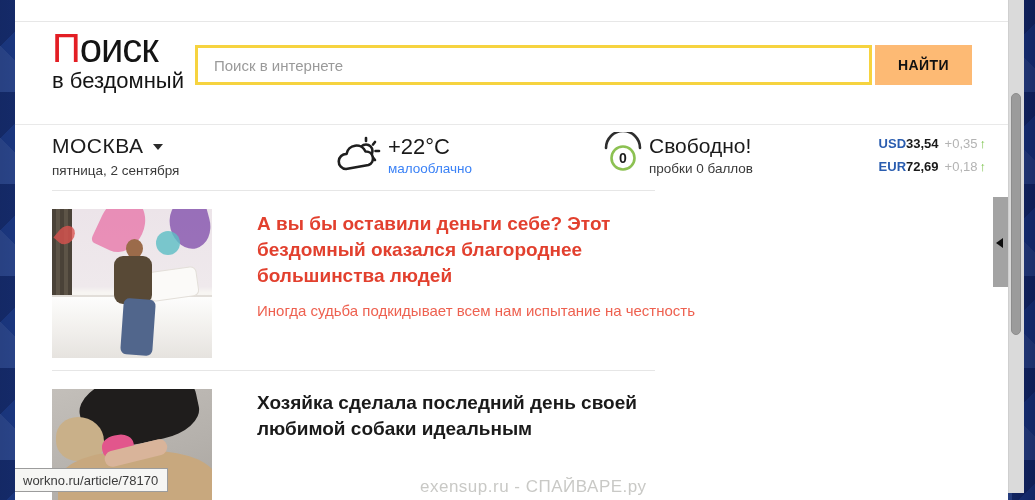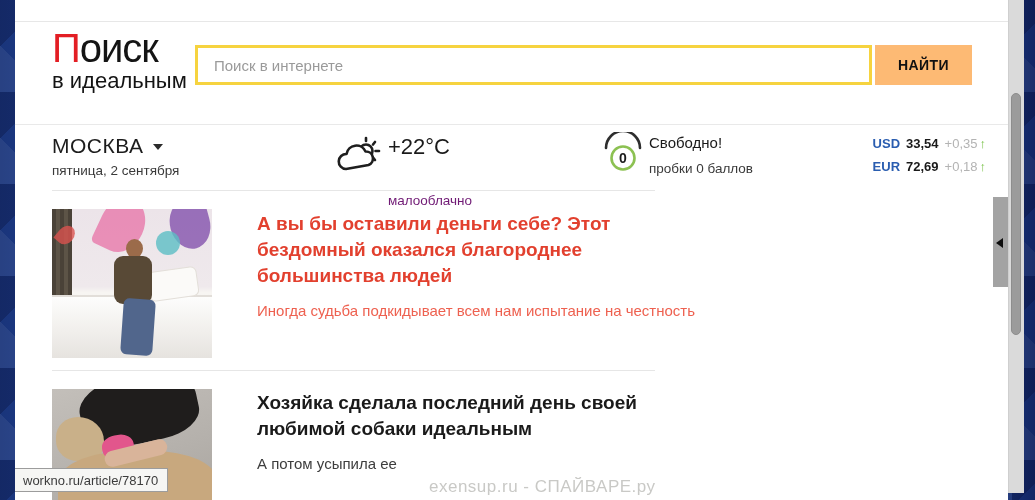--- a/index.html
+++ b/index.html
@@ -44,30 +44,30 @@
   
   .city-block { position:absolute; left:37px; top:116px; cursor:pointer; }
   .city-name { font-size:21px; color:#1c1c1c; letter-spacing:.5px; }
   .caret-down { display:inline-block; width:0; height:0; margin-left:9px; vertical-align:3px;
     border-left:5px solid transparent; border-right:5px solid transparent; border-top:6px solid #2b2b2b; }
   .city-date { font-size:13.5px; color:#3a3a3a; margin-top:5px; }
 
   .weather-block { position:absolute; left:320px; top:112px; }
   .weather-icon { position:absolute; left:0; top:6px; }
   .weather-temp { position:absolute; left:53px; top:4px; font-size:22px; color:#1a1a1a; white-space:nowrap; }
-  .weather-desc { position:absolute; left:53px; top:31px; font-size:13.5px; color:#701a75; white-space:nowrap;margin-top:32px; }
+  .weather-desc { position:absolute; left:53px; top:31px; font-size:13.5px; color:#3b82f6; white-space:nowrap; }
 
   .traffic-block { position:absolute; left:587px; top:112px; }
   .traffic-icon { position:absolute; left:0; top:2px; }
-  .traffic-status { position:absolute; left:47px; top:4px; font-size:15px; color:#1a1a1a; white-space:nowrap; }
+  .traffic-status { position:absolute; left:47px; top:4px; font-size:21px; color:#1a1a1a; white-space:nowrap; }
   .traffic-detail { position:absolute; left:47px; top:31px; font-size:13.5px; color:#3a3a3a; white-space:nowrap; }
 
   .currency-block { position:absolute; top:118px; right:22px; text-align:right; }
   .cur-row { font-size:13px; margin-bottom:8px; white-space:nowrap; cursor:pointer; }
-  .cur-code { color:#2a5db0; font-weight:bold; margin-right:6px; }
+  .cur-code { color:#2a5db0; font-weight:bold; margin-right:0; }
   .cur-rate { color:#1a1a1a; font-weight:bold; }
   .cur-change { color:#b3b3b3; margin-left:6px; }
   .cur-arrow { color:#76c045; margin-left:2px; font-weight:normal; }
 
   
   .divider { position:absolute; left:37px; width:603px; height:1px; background:#e6e6e6; }
   .divider-1 { top:172px; }
   .divider-2 { top:352px; }
 
   .thumb { position:absolute; left:37px; width:160px; overflow:hidden; cursor:pointer; }
@@ -104,32 +104,32 @@
   
   .scroll-track { position:absolute; left:993px; top:0; width:16px; height:493px; background:#dadada; border-left:1px solid #cfcfcf; }
   .scroll-thumb { position:absolute; left:996px; top:93px; width:10px; height:242px; background:#9b9b9b; border:1px solid #8d8d8d; border-radius:6px; cursor:pointer; }
   .side-tab { position:absolute; left:978px; top:197px; width:15px; height:90px; background:#a3a3a3; cursor:pointer; }
   .tab-arrow { position:absolute; left:3px; top:41px; width:0; height:0;
     border-top:5px solid transparent; border-bottom:5px solid transparent; border-right:7px solid #0d0d0d; }
 
   
   .status-tooltip { position:absolute; left:15px; top:468px; height:24px; background:#f6f6f4;
     border:1px solid #9c9c9c; border-left:none; padding:4px 9px 0 8px; font-size:13px; color:#3c3c3c; white-space:nowrap; }
-  .watermark { position:absolute; left:429px; top:477px; font-size:17px; color:#c9c9c6; letter-spacing:.5px; white-space:nowrap; }
+  .watermark { position:absolute; left:420px; top:477px; font-size:17px; color:#c9c9c6; letter-spacing:.5px; white-space:nowrap; }
 </style>
 </head>
 <body>
 
 <div class="window">
   <div class="content">
     <div class="top-hairline"></div>
 
     <div class="logo">
       <div class="logo-line1"><span class="logo-first">П</span><span>оиск</span></div>
-      <div class="logo-line2">в идеальным</div>
+      <div class="logo-line2">в бездомный</div>
     </div>
 
     <input class="search-input" type="text" placeholder="Поиск в интернете" style="">
     <button class="search-button">НАЙТИ</button>
 
     <div class="header-divider"></div>
 
     <div class="city-block">
       <div><span class="city-name">МОСКВА</span><span class="caret-down"></span></div>
       <div class="city-date">пятница, 2 сентября</div>
@@ -192,21 +192,20 @@
 
     <div class="thumb thumb-2">
       <div class="t2-person"></div>
       <div class="t2-hair"></div>
       <div class="t2-dog"></div>
       <div class="t2-pink"></div>
       <div class="t2-arm"></div>
     </div>
     <div class="article-text article-2-text">
       <div class="article-title">Хозяйка сделала последний день своей любимой собаки идеальным</div>
-      <div class="article-sub">А потом усыпила ее</div>
     </div>
   </div>
 
   <div class="side-tab">
     <div class="tab-arrow"></div>
   </div>
   <div class="scroll-track"></div>
   <div class="scroll-thumb"></div>
 </div>
 

